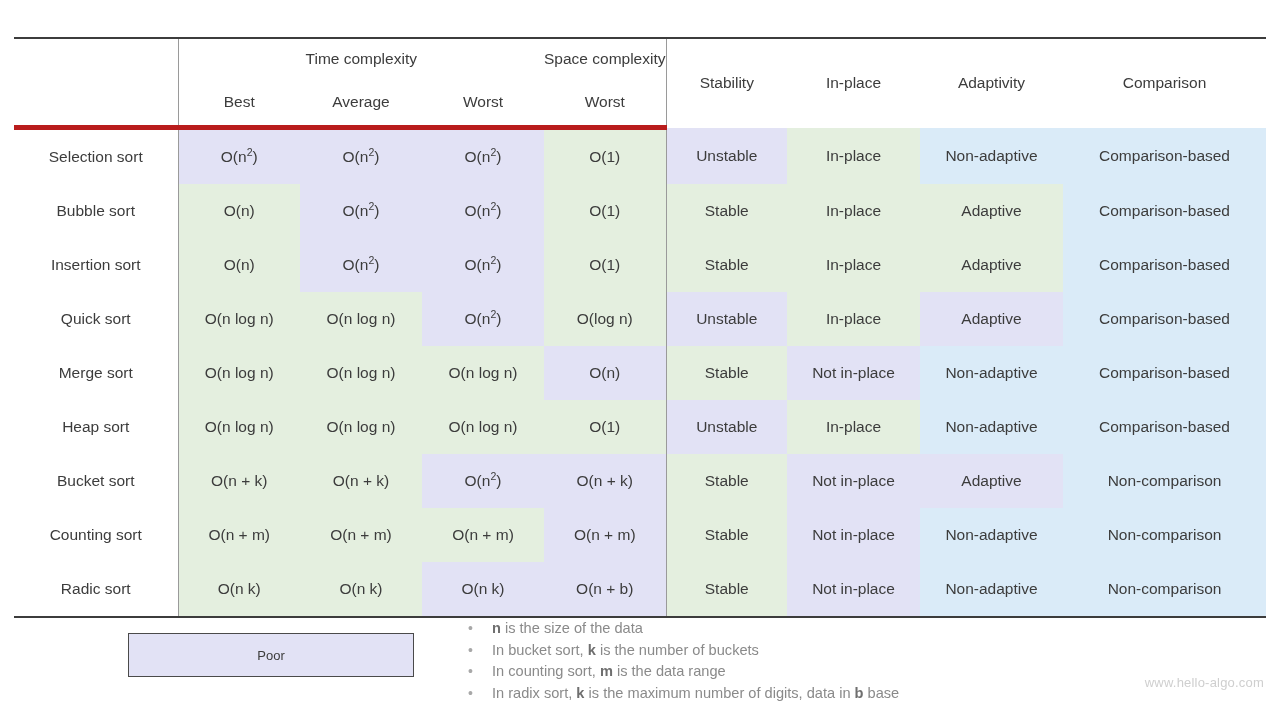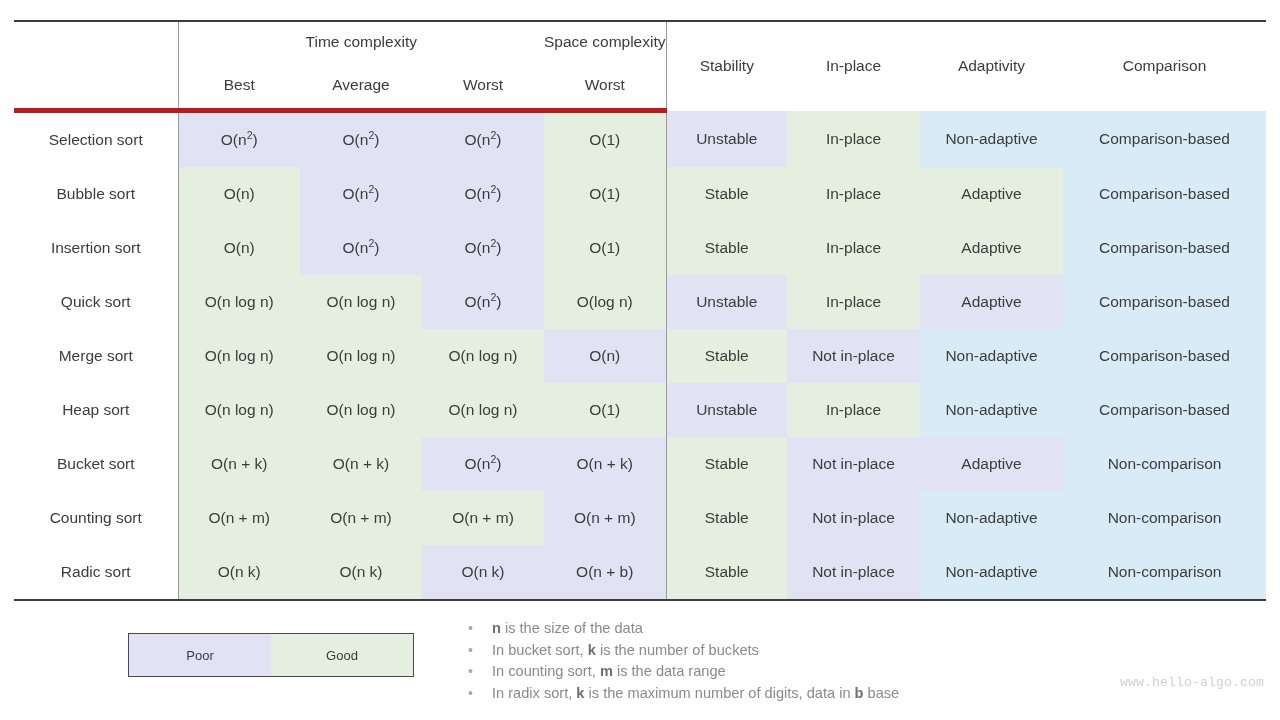--- a/index.html
+++ b/index.html
@@ -13,21 +13,21 @@
     font-family: "Liberation Sans", sans-serif;
     color: #3c3c3c;
     overflow: hidden;
     position: relative;
   }
 
   
   #table-wrap {
     position: absolute;
     left: 14px;
-    top: 20px;
+    top: 37px;
     width: 1252px;
   }
   table.cmp {
     border-collapse: collapse;
     width: 1252px;
     table-layout: fixed;
   }
   table.cmp td, table.cmp th {
     padding: 0;
     margin: 0;
@@ -136,21 +136,21 @@
     text-align: left;
   }
   #notes .note-text { flex: 1 1 auto; }
   #notes .note-text b { font-weight: bold; color: #6f6f6f; }
 
   
   #watermark {
     position: absolute;
     right: 16px;
     top: 675px;
-    font-family: Liberation Mono, monospace;
+    font-family: Liberation Sans, sans-serif;
     font-size: 13px;
     color: #cfcfcf;
     letter-spacing: 0.2px;
   }
 </style>
 </head>
 <body>
 
 <div id="table-wrap">
   <table class="cmp">
@@ -282,21 +282,20 @@
           <td class="cell poor">Not in-place</td>
           <td class="cell fair">Non-adaptive</td>
           <td class="cell fair">Non-comparison</td>
         </tr>
       </tbody>
   </table>
 </div>
 
 <div id="legend">
     <div class="seg poor">Poor</div>
-    <div class="seg good">Good</div>
   </div>
 
 <div id="notes">
     <div class="note">
       <span class="bullet">•</span>
       <span class="note-text"><b>n</b> is the size of the data</span>
     </div>
     <div class="note">
       <span class="bullet">•</span>
       <span class="note-text">In bucket sort, <b>k</b> is the number of buckets</span>

